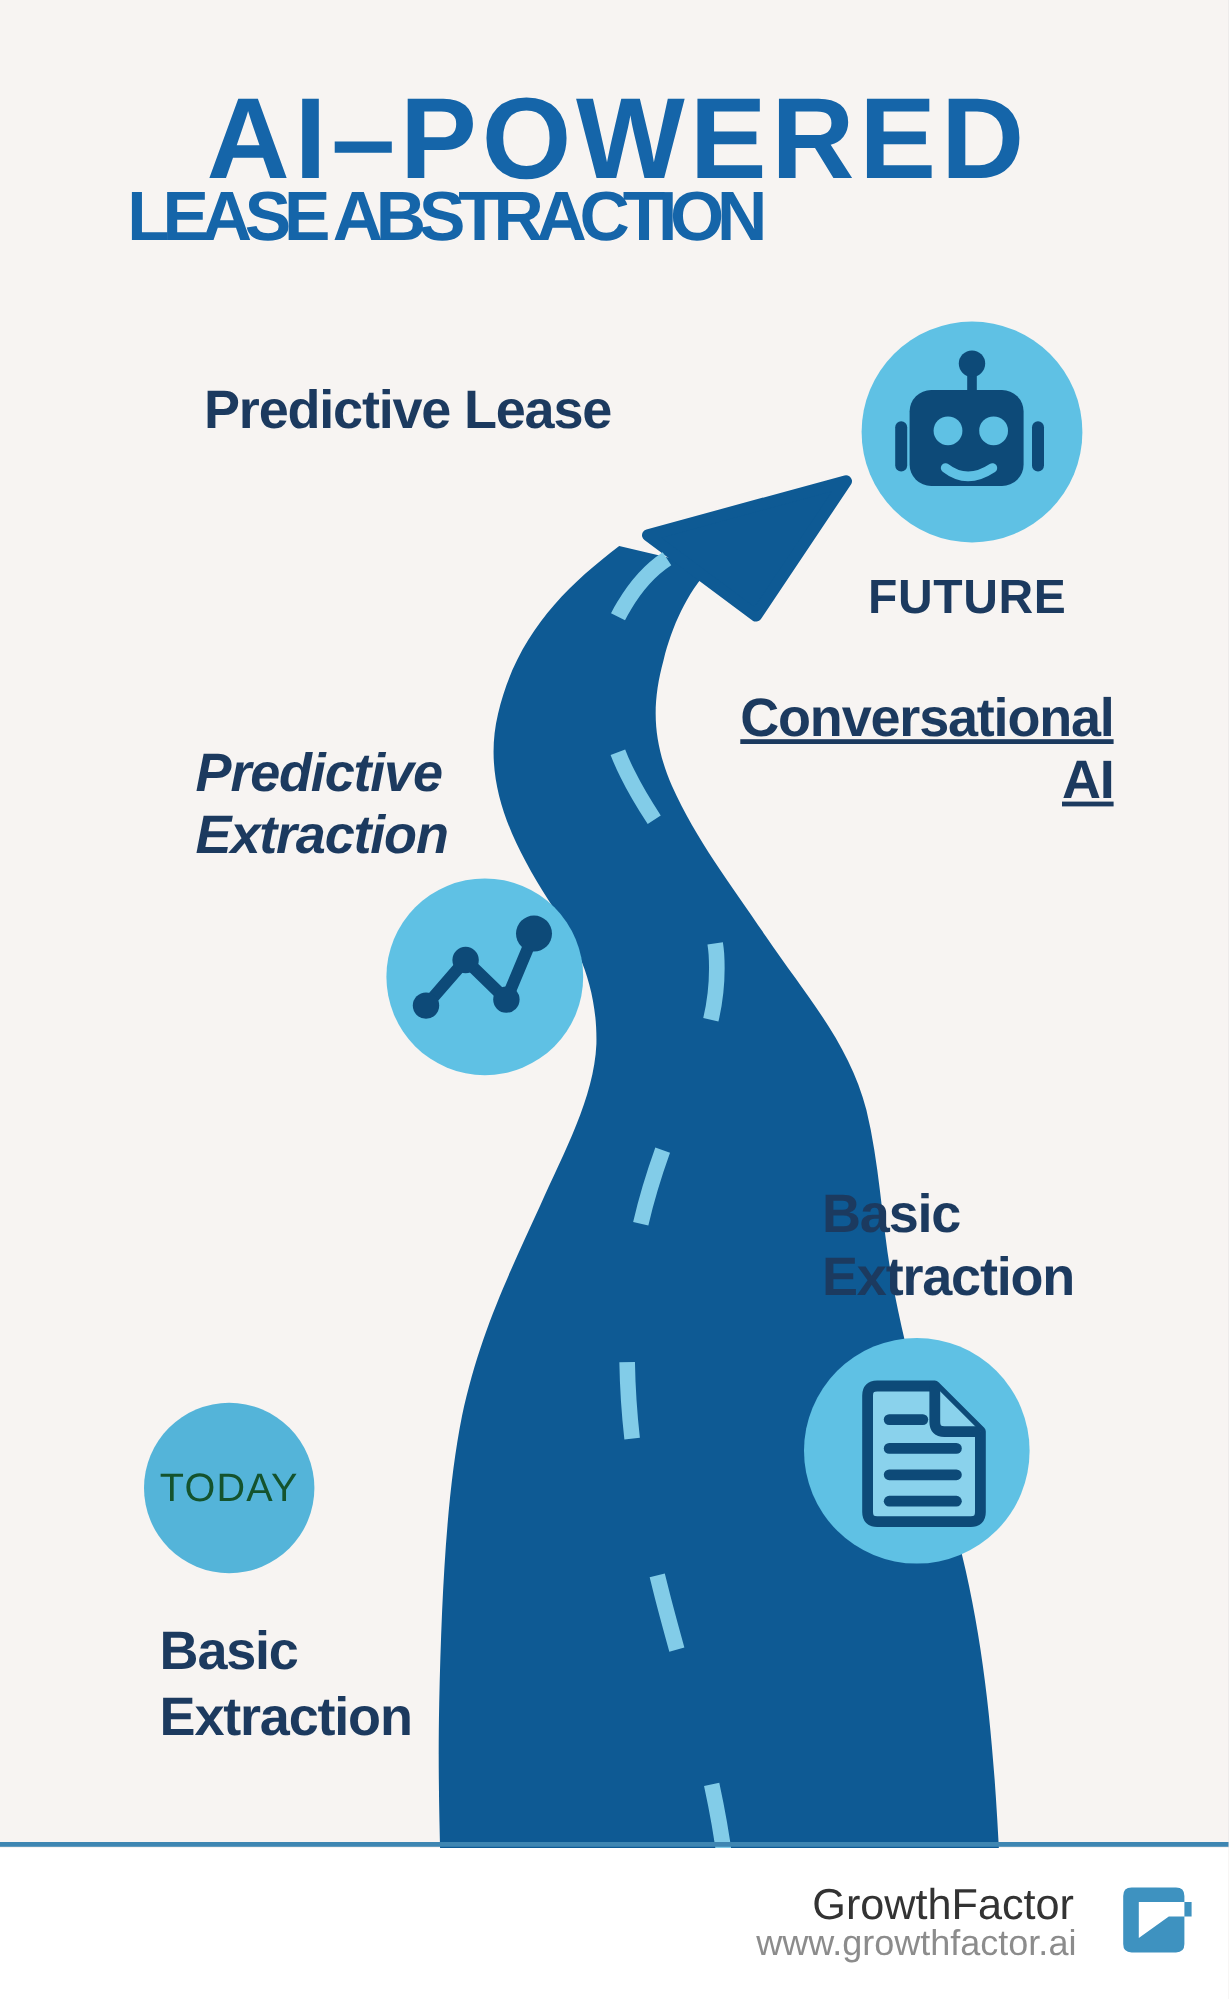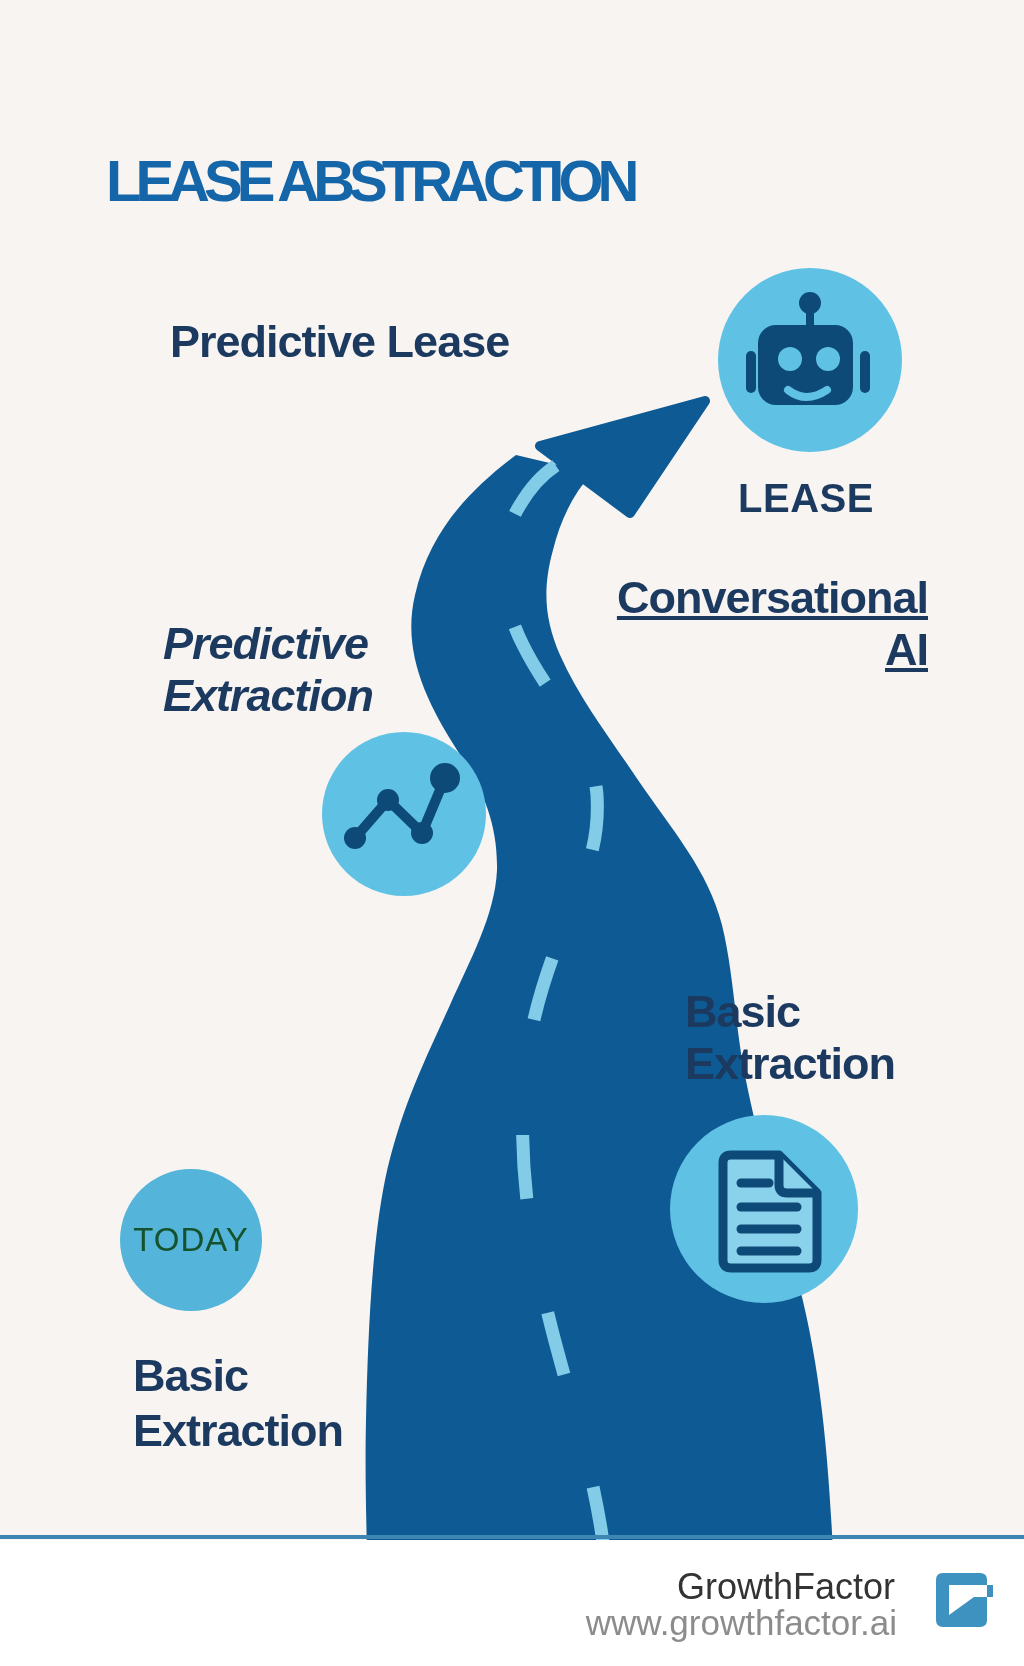--- a/index.html
+++ b/index.html
@@ -38,21 +38,21 @@
     position:absolute;z-index:3;
     left:120px;top:1169px;width:142px;height:142px;border-radius:50%;
     background:var(--circleToday);
     display:flex;align-items:center;justify-content:center;
     color:#14532d;font-size:33px;font-weight:500;letter-spacing:1px;
   }
 
   .footer{position:absolute;z-index:4;left:0;top:1540px;width:1024px;height:126px;background:var(--footerBg);}
   .divider{position:absolute;z-index:5;left:0;top:1535px;width:1024px;height:4px;background:var(--divider);}
   .brand{position:absolute;z-index:5;right:129px;top:1566px;font-size:36px;font-weight:normal;color:var(--brand);white-space:nowrap;}
-  .website{position:absolute;z-index:5;right:127px;top:1603px;font-size:35px;color:var(--urlGray);white-space:nowrap;}
+  .website{position:absolute;z-index:5;right:127px;top:1603px;font-size:30px;color:var(--urlGray);white-space:nowrap;}
   .glogo{position:absolute;z-index:5;left:934px;top:1571px;}
   .glogo path{fill:var(--logo);}
 </style>
 </head>
 <body>
 
 <div class="poster">
 
   <svg class="art" width="1024" height="1666" viewBox="0 0 1024 1666">
 
@@ -112,27 +112,28 @@
       <circle class="lightcircle" cx="764" cy="1209" r="94"></circle>
       <path class="docpage" d="M 731 1155 H 779 L 817 1193 V 1260 Q 817 1268 809 1268 H 731 Q 723 1268 723 1260 V 1163 Q 723 1155 731 1155 Z"></path>
       <path class="docpage" d="M 779 1155 V 1185 Q 779 1193 787 1193 H 817" fill="none"></path>
       <line class="docline" x1="741" y1="1183" x2="769" y2="1183"></line>
       <line class="docline" x1="741" y1="1207" x2="797" y2="1207"></line>
       <line class="docline" x1="741" y1="1229" x2="797" y2="1229"></line>
       <line class="docline" x1="741" y1="1251" x2="797" y2="1251"></line>
     </g>
   </svg>
 
+  <div class="title-line title-1">AI–POWERED</div>
   <div class="title-line title-2">LEASE ABSTRACTION</div>
 
   <div class="label lbl-autonomous">
     <div>Predictive Lease</div>
   </div>
 
-  <div class="label lbl-future">LEASE</div>
+  <div class="label lbl-future">FUTURE</div>
 
   <div class="label lbl-conversational">
     <div>Conversational</div>
     <div>AI</div>
   </div>
 
   <div class="label lbl-predictive">
     <div>Predictive</div>
     <div>Extraction</div>
   </div>

